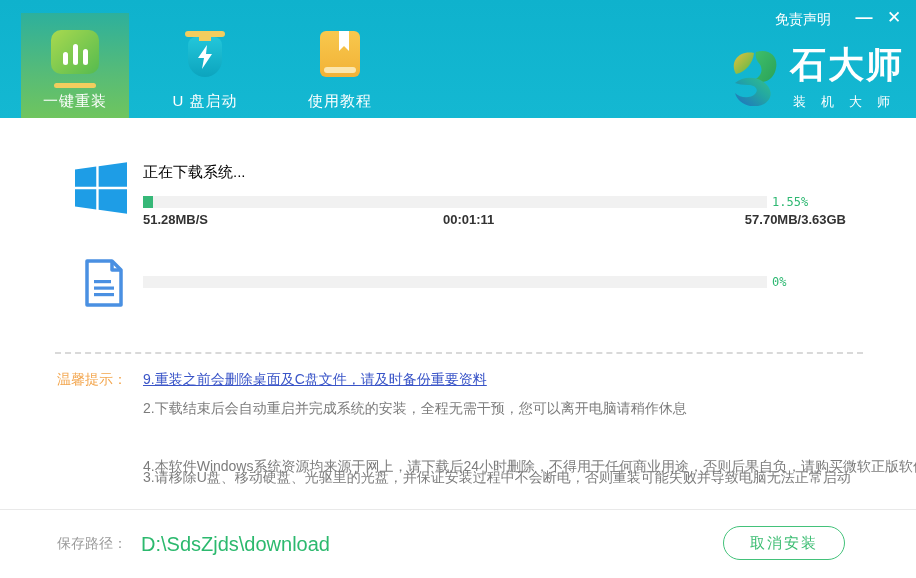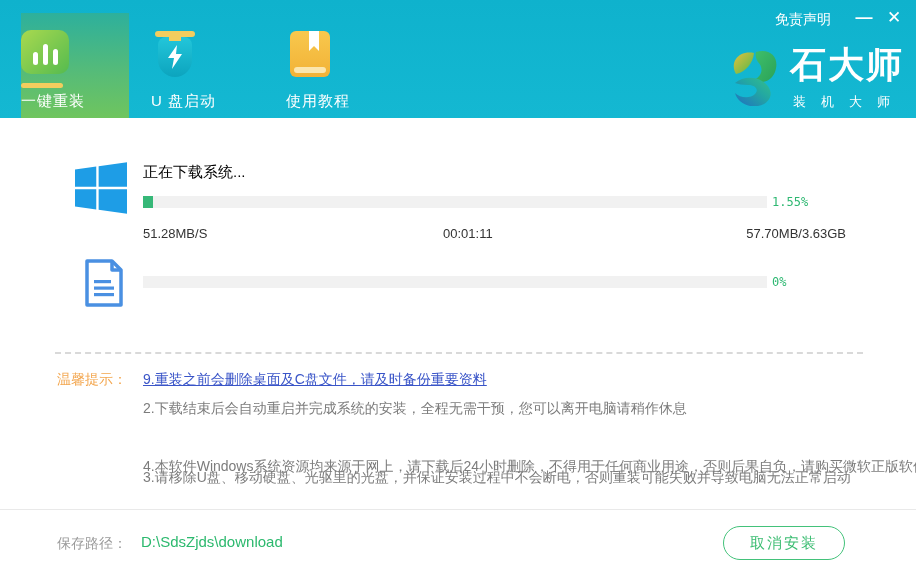--- a/index.html
+++ b/index.html
@@ -6,21 +6,21 @@
   html,body { background:#9aa0a6; }
   .window {
     position:relative; width:916px; height:578px; background:#ffffff;
     font-family:"Liberation Sans","DejaVu Sans",sans-serif; overflow:hidden;
     margin:0 auto;
   }
   
   .header { position:absolute; top:0; left:0; width:916px; height:118px;
     background:linear-gradient(180deg,#0fb2cd,#14b8d2); }
   .tab { position:absolute; top:13px; height:105px; width:108px;
-    display:flex; flex-direction:column; align-items:flex-start; cursor:pointer; }
+    display:flex; flex-direction:column; align-items:center; cursor:pointer; }
   .tab-reinstall { left:21px; background:linear-gradient(180deg,#2db09c 0%,#55bb79 55%,#6fc55e 100%); }
   .tab-usb  { left:151px; }
   .tab-book { left:286px; }
   .tab-label { color:#ffffff; font-size:15px; margin-top:4px; letter-spacing:1px; }
   .tab-iconbox { width:48px; height:48px; margin-top:17px; position:relative; }
   
   .chart-icon { width:48px; height:44px; border-radius:10px;
     background:linear-gradient(135deg,#a9d94f,#55bb4f);
     display:flex; align-items:flex-end; justify-content:center; gap:5px; padding-bottom:9px; }
   .chart-icon i { display:block; width:5px; background:#fff; border-radius:3px; }
@@ -54,31 +54,31 @@
   
   .win-icon { position:absolute; left:75px; top:162px; }
   .doc-icon { position:absolute; left:84px; top:259px; }
   .sec-title { position:absolute; font-size:15px; color:#000000; }
   .t1 { left:143px; top:163px; } .t2 { left:143px; top:249px; }
   .bar { position:absolute; left:143px; width:624px; height:12px; background:#f1f1f1; }
   .bar1 { top:196px; } .bar2 { top:276px; }
   .fill { height:100%; background:#36b878; }
   .pct { position:absolute; left:772px; font-size:12px; color:#2eb872; font-family:"DejaVu Sans Mono",monospace; }
   .pct1 { top:195px; } .pct2 { top:275px; }
-  .stat { position:absolute; top:226px; font-size:13px; color:#333; }
+  .stat { position:absolute; top:212px; font-size:13px; color:#333;font-weight:bold; }
   .stat-speed { left:143px; } .stat-time { left:443px; } .stat-size { right:70px; }
   .dashed { position:absolute; left:55px; right:53px; top:352px; border-top:2px dashed #d9d9d9; }
   .tips-label { position:absolute; left:57px; top:371px; font-size:14px; color:#f3a64e; }
   .tip { position:absolute; left:143px; font-size:14px; color:#7c7c7c; white-space:nowrap; }
   .tip-1 { top:371px; color:#3a55c8; text-decoration:underline; }
   .tip-2 { top:400px; } .tip-3 { top:429px;margin-top:40px; } .tip-4 { top:458px; }
   
   .footer-line { position:absolute; left:0; right:0; top:509px; border-top:1px solid #e9e9e9; }
   .path-label { position:absolute; left:57px; top:535px; font-size:14px; color:#9a9a9a; }
-  .path-value { position:absolute; left:141px; top:533px; font-size:15px; color:#2cb96e; }
+  .path-value { position:absolute; left:141px; top:533px; font-size:20px; color:#2cb96e; }
   .cancel-btn { position:absolute; left:723px; top:526px; width:122px; height:34px;
     border:1px solid #43c27a; border-radius:18px; background:#ffffff; color:#3cbd72;
     font-size:15px; font-family:inherit; cursor:pointer; letter-spacing:2px; }
 </style>
 </head>
 <body>
 
 <div class="window">
 
   <div class="header">

